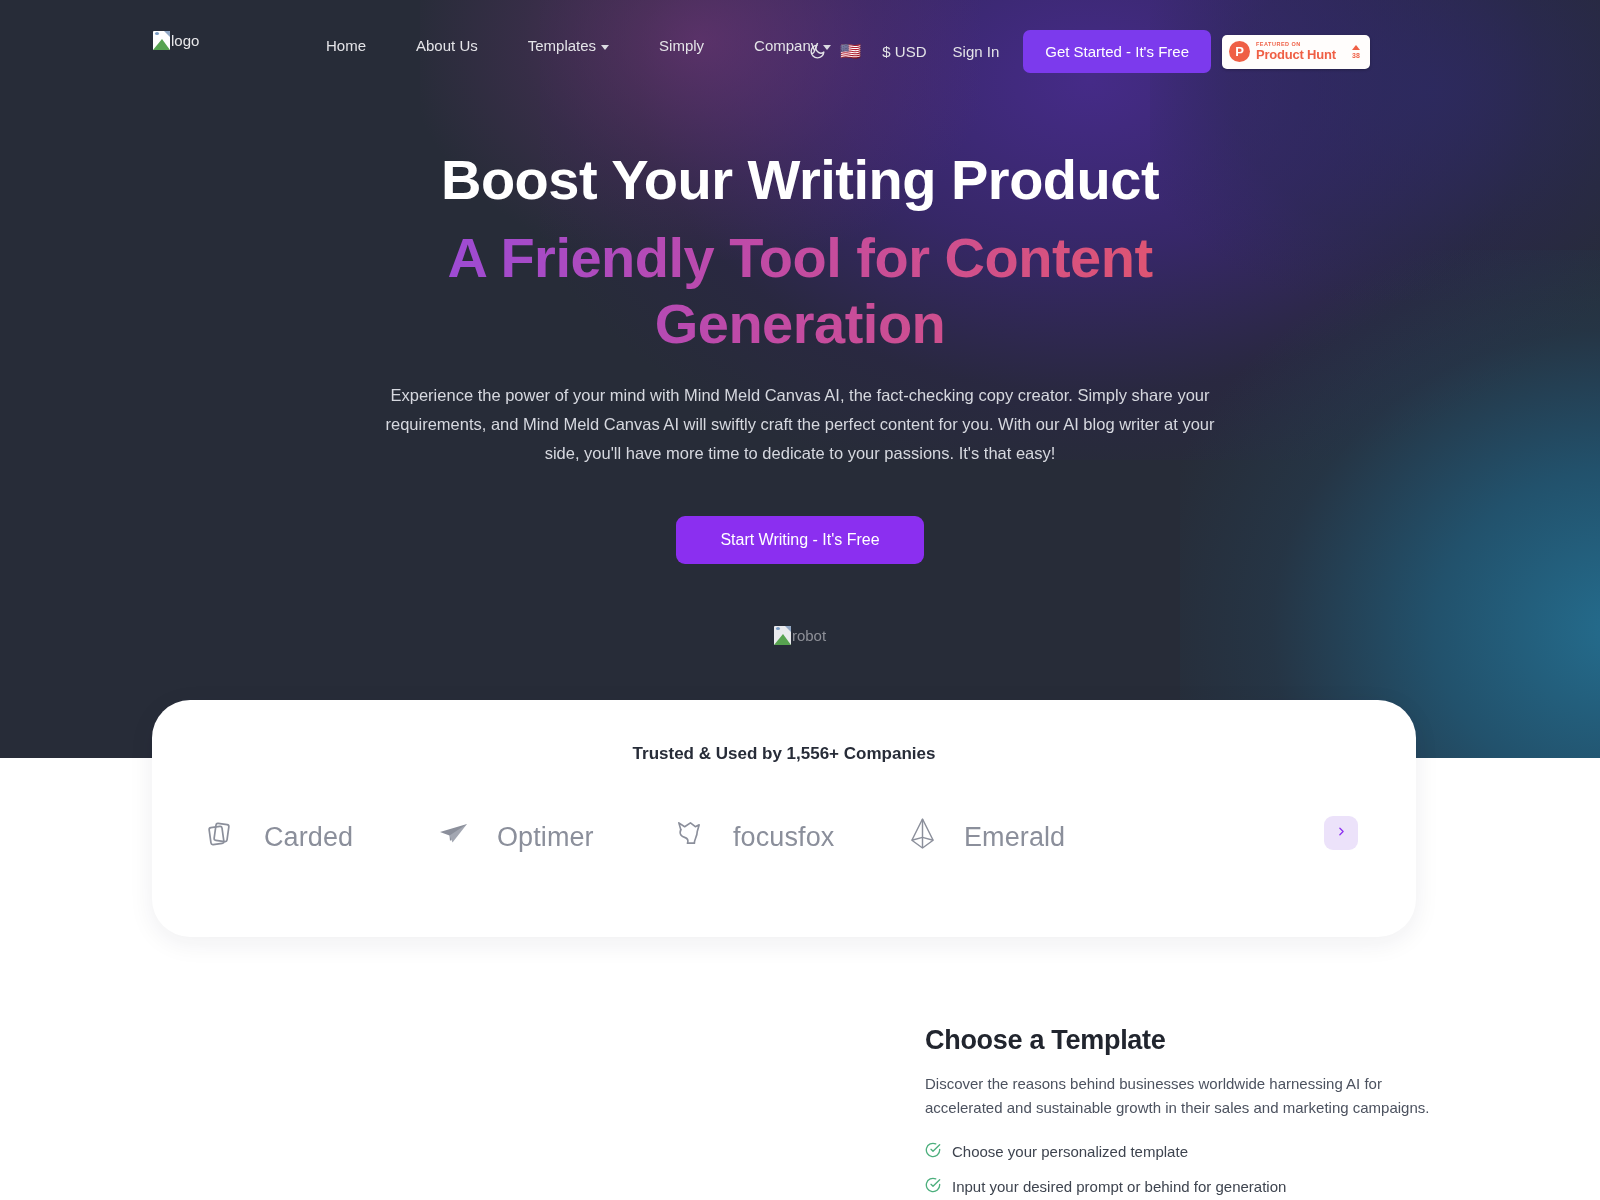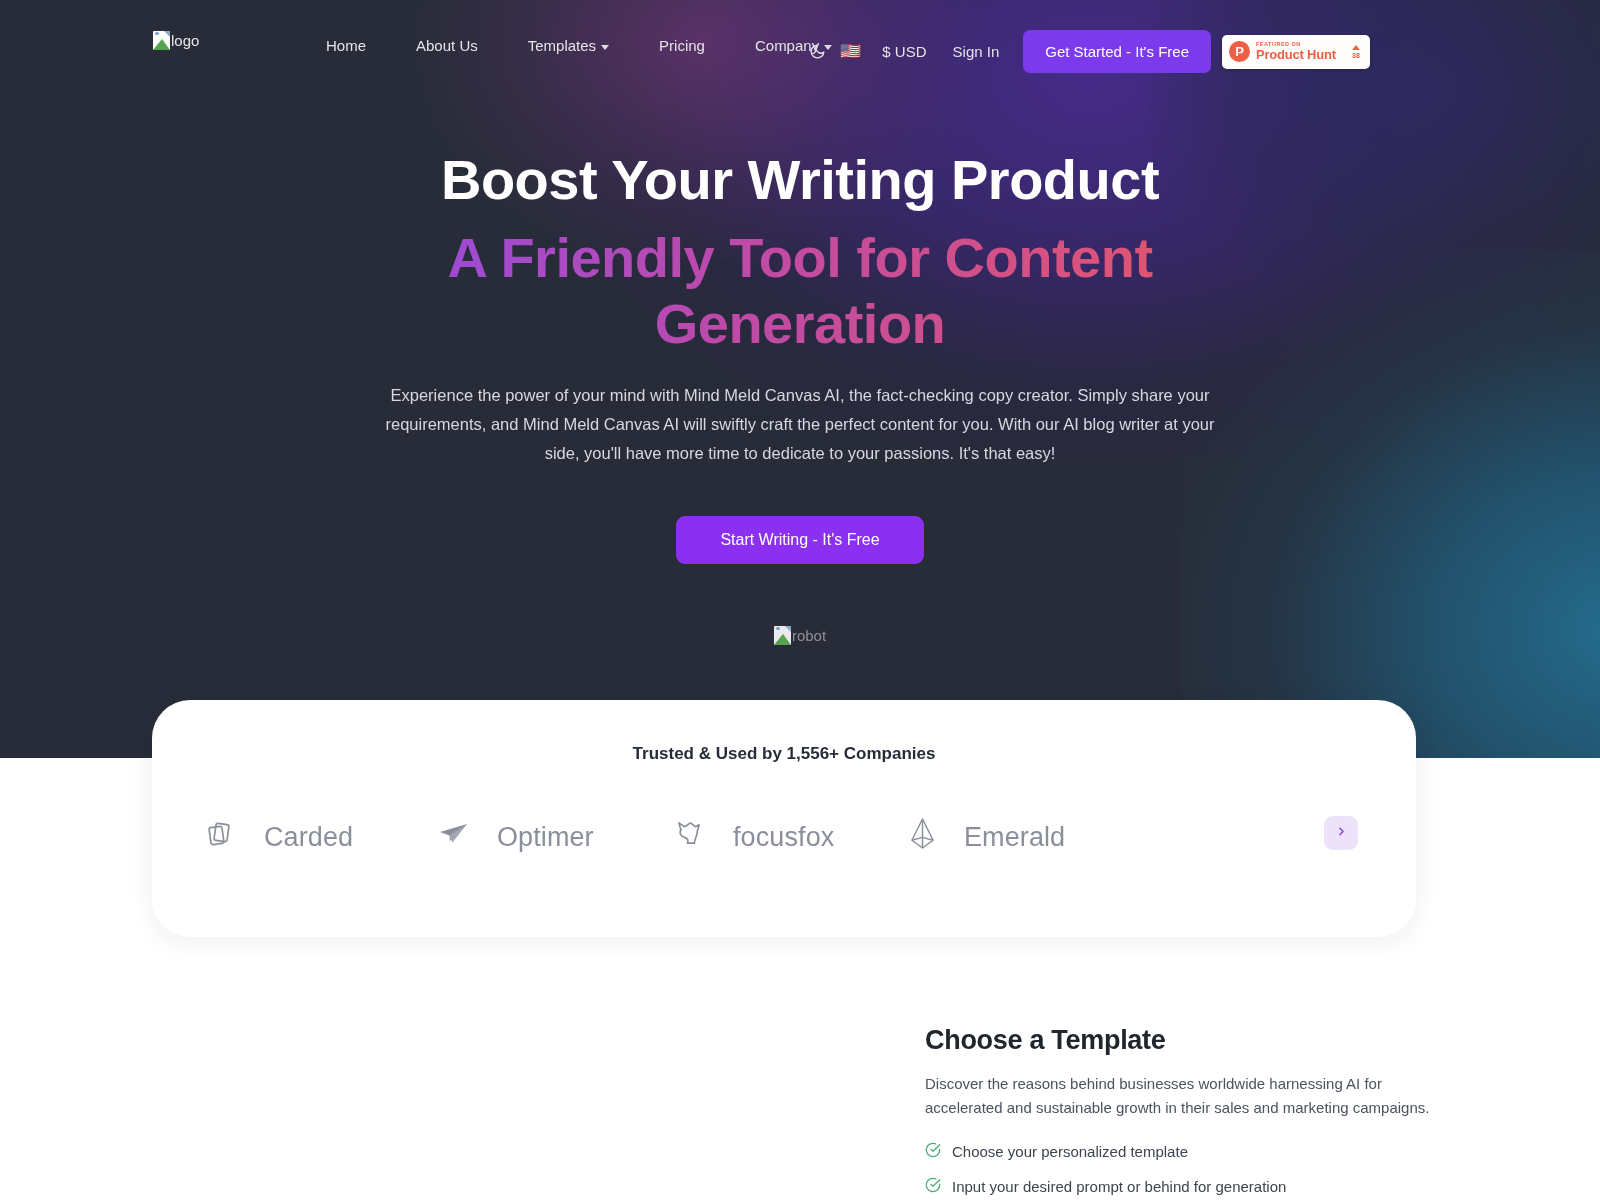--- a/index.html
+++ b/index.html
@@ -424,21 +424,21 @@
       <span>Home</span>
     </span>
     <span class="nav-link">
       <span>About Us</span>
     </span>
     <span class="nav-link">
       <span>Templates</span>
       <span class="caret"></span>
     </span>
     <span class="nav-link">
-      <span>Pricing</span>
+      <span>Simply</span>
     </span>
     <span class="nav-link">
       <span>Company</span>
       <span class="caret"></span>
     </span>
   </div>
 
   <div class="nav-right">
 
     <span class="moon-icon">

